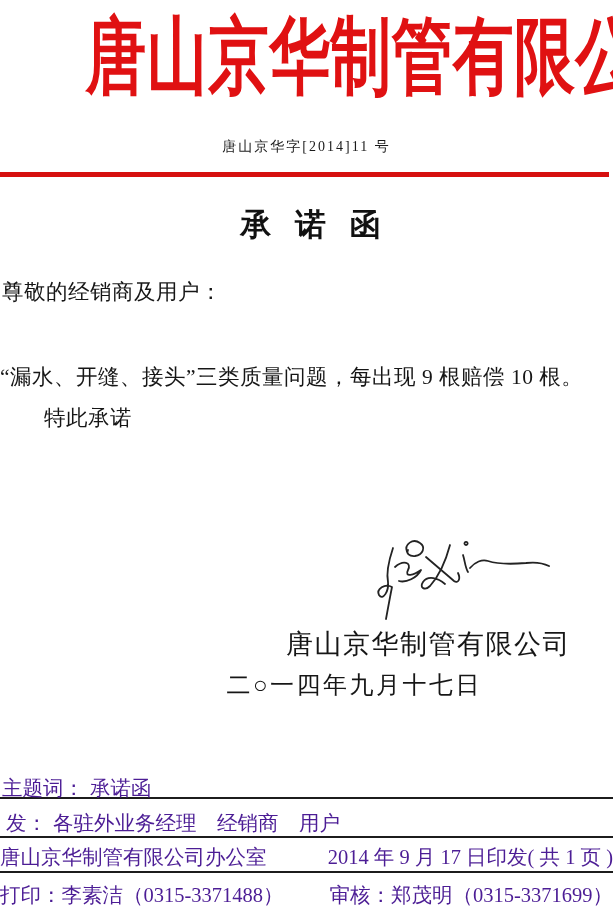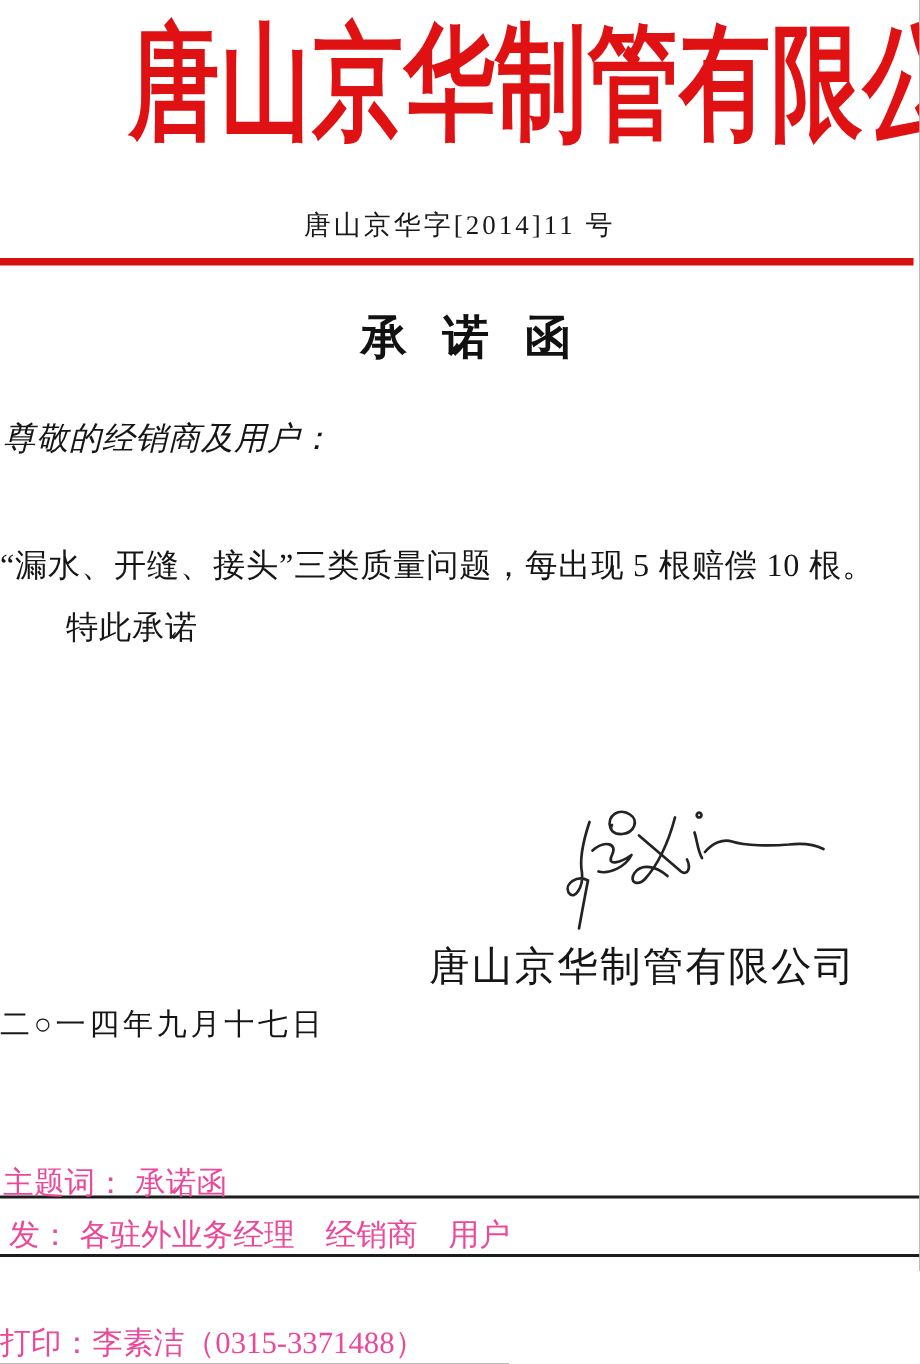--- a/index.html
+++ b/index.html
@@ -20,21 +20,21 @@
     font-weight:bold;
     white-space:nowrap;
     color:#e01112;
     transform:scaleX(0.72);
     transform-origin:50% 0;
     letter-spacing:1px;
   }
   .doc-number{
     top:138px;left:0;width:613px;
     text-align:center;
-    font-size:18px;letter-spacing:2px;
+    font-size:14px;letter-spacing:2px;
     color:#1a1a1a;
   }
   .red-rule{
     top:172px;left:0;width:609px;height:5px;
     background:#d6100f;
   }
   .letter-title{
     top:204px;left:8px;width:613px;
     text-align:center;
     font-size:31px;font-weight:bold;
@@ -42,43 +42,44 @@
     color:#111;
   }
   .body-line{
     left:2px;right:2px;
     font-size:21.5px;
     line-height:26px;
     letter-spacing:0.5px;
     white-space:nowrap;
     color:#161616;
   }
-  .salutation{top:279px;font-style:italic;}
+  .salutation{top:279px;}
   .body-1{top:327px;text-indent:42px;}
   .body-2{top:364px;left:0;}
   .closing{top:405px;text-indent:42px;}
   .signature{
     left:362px;top:522px;width:190px;height:100px;
   }
   .signer-org{
     top:626px;left:0;width:613px;
     padding-right:42px;box-sizing:border-box;
     text-align:right;
     font-size:27px;letter-spacing:1.5px;
   }
   .signed-date{
     top:669px;left:0;width:528px;
     padding-right:46px;box-sizing:border-box;
-    font-size:20px;letter-spacing:2.5px;
+    text-align:right;
+    font-size:24px;letter-spacing:2.5px;
   }
   .foot-row{
     left:0;width:613px;box-sizing:border-box;
     font-size:20.5px;
     white-space:nowrap;
-    color:#ec4899;
+    color:#4c1d95;
   }
   .foot-underline{border-bottom:2px solid #1c1c1c;}
   .row-subject{top:774px;height:25px;padding-left:2px;}
   .row-dist{top:806px;height:32px;padding-left:6px;padding-top:3px;}
   .row-office{top:840px;height:33px;padding-top:3px;display:flex;justify-content:space-between;}
   .row-credits{top:878px;height:30px;padding-top:3px;display:flex;justify-content:space-between;text-align:right;}
   .lbl{display:inline;}
   .val{display:inline;margin-left:6px;}
   .sig-path{fill:none;stroke:#232323;stroke-width:1.8;stroke-linecap:round;stroke-linejoin:round;}
 </style>
@@ -89,21 +90,21 @@
 
   <div class="abs org-title">唐山京华制管有限公司文件</div>
 
   <div class="abs doc-number">唐山京华字[2014]11 号</div>
 
   <div class="abs red-rule"></div>
 
   <div class="abs letter-title">承 诺 函</div>
 
   <div class="abs body-line salutation">尊敬的经销商及用户：</div>
-  <div class="abs body-line body-2">“漏水、开缝、接头”三类质量问题，每出现 5 根赔偿 10 根。</div>
+  <div class="abs body-line body-2">“漏水、开缝、接头”三类质量问题，每出现 9 根赔偿 10 根。</div>
   <div class="abs body-line closing">特此承诺</div>
 
   <svg class="abs signature" viewBox="0 0 190 100" xmlns="http://www.w3.org/2000/svg">
     <path class="sig-path" d="M31,26 C27,38 24,50 26,60 C27,69 21,79 17,73 C14,67 23,61 30,65 C28,75 26,86 24,97"></path>
     <path class="sig-path" d="M45,30 C42,22 51,16 58,21 C64,25 61,33 53,34 C47,34.5 44,31 46,28"></path>
     <path class="sig-path" d="M33,45 C41,38 50,40 46,48 C42,56 52,53 59,48 C55,56 44,61 37,59"></path>
     <path class="sig-path" d="M88,23 C84,38 77,54 68,64 C63,69 57,66 61,60 C66,53 76,56 83,62"></path>
     <path class="sig-path" d="M64,35 C72,42 84,52 92,59 C96,62 99,57 96,51"></path>
     <path class="sig-path" d="M104,23 a1.6,1.6 0 1 1 0.1,0"></path>
     <path class="sig-path" d="M101,33 C103,39 103,45 106,50"></path>
@@ -114,18 +115,23 @@
   <div class="abs signed-date">二○一四年九月十七日</div>
 
   <div class="abs foot-row foot-underline row-subject">
     <span class="lbl">主题词：</span><span class="val">承诺函</span>
   </div>
 
   <div class="abs foot-row foot-underline row-dist">
     <span class="lbl">发：</span><span class="val">各驻外业务经理　经销商　用户</span>
   </div>
 
+  <div class="abs foot-row foot-underline row-office">
+    <span>唐山京华制管有限公司办公室</span>
+    <span>2014 年 9 月 17 日印发( 共 1 页 )</span>
+  </div>
 
   <div class="abs foot-row row-credits">
     <span>打印：李素洁（0315-3371488）</span>
+    <span>审核：郑茂明（0315-3371699）</span>
   </div>
 
 </div>
 
 </body></html>

